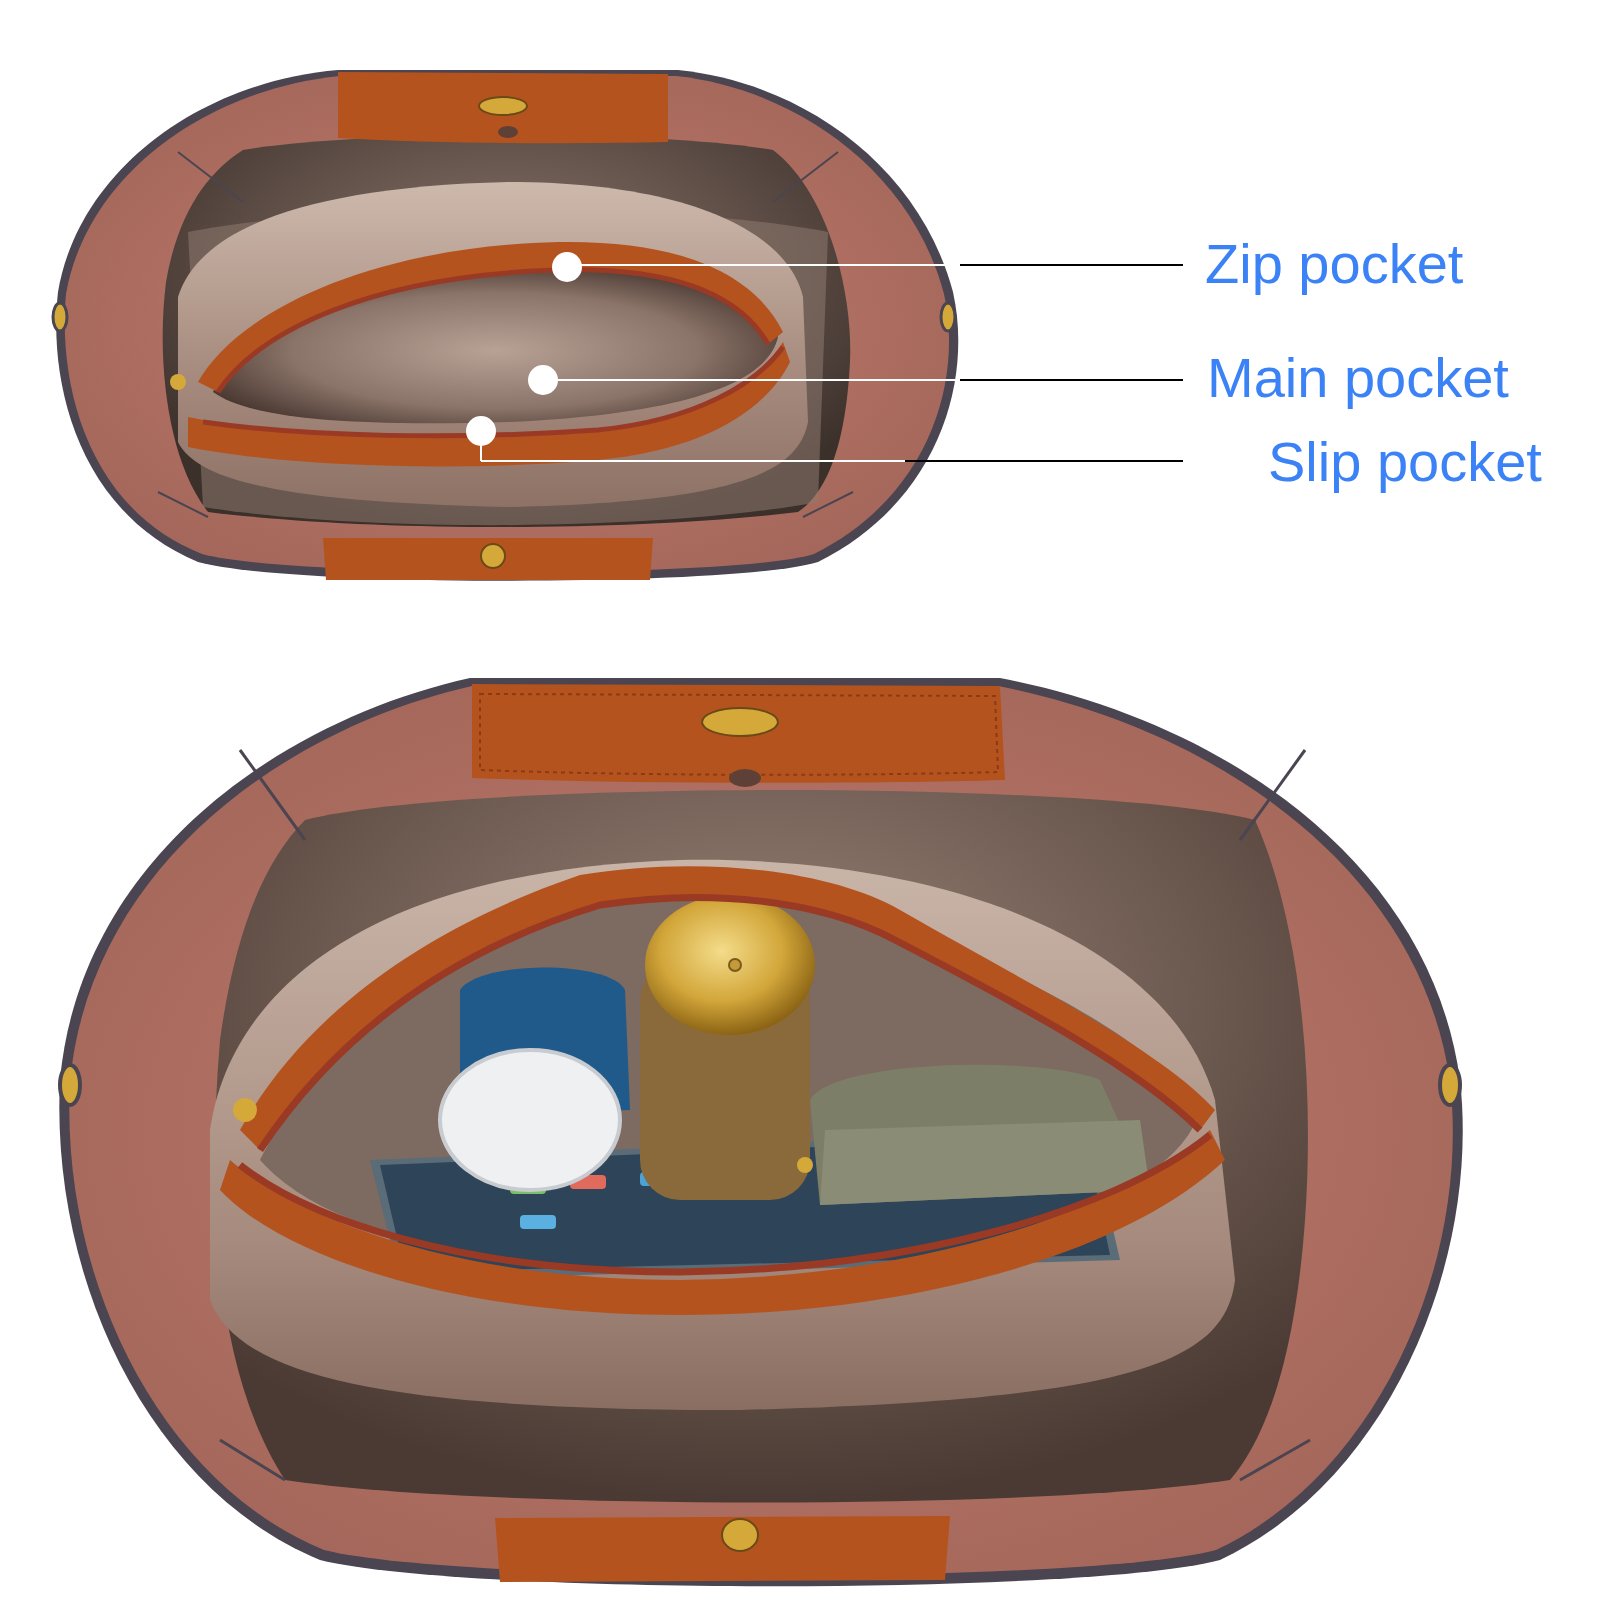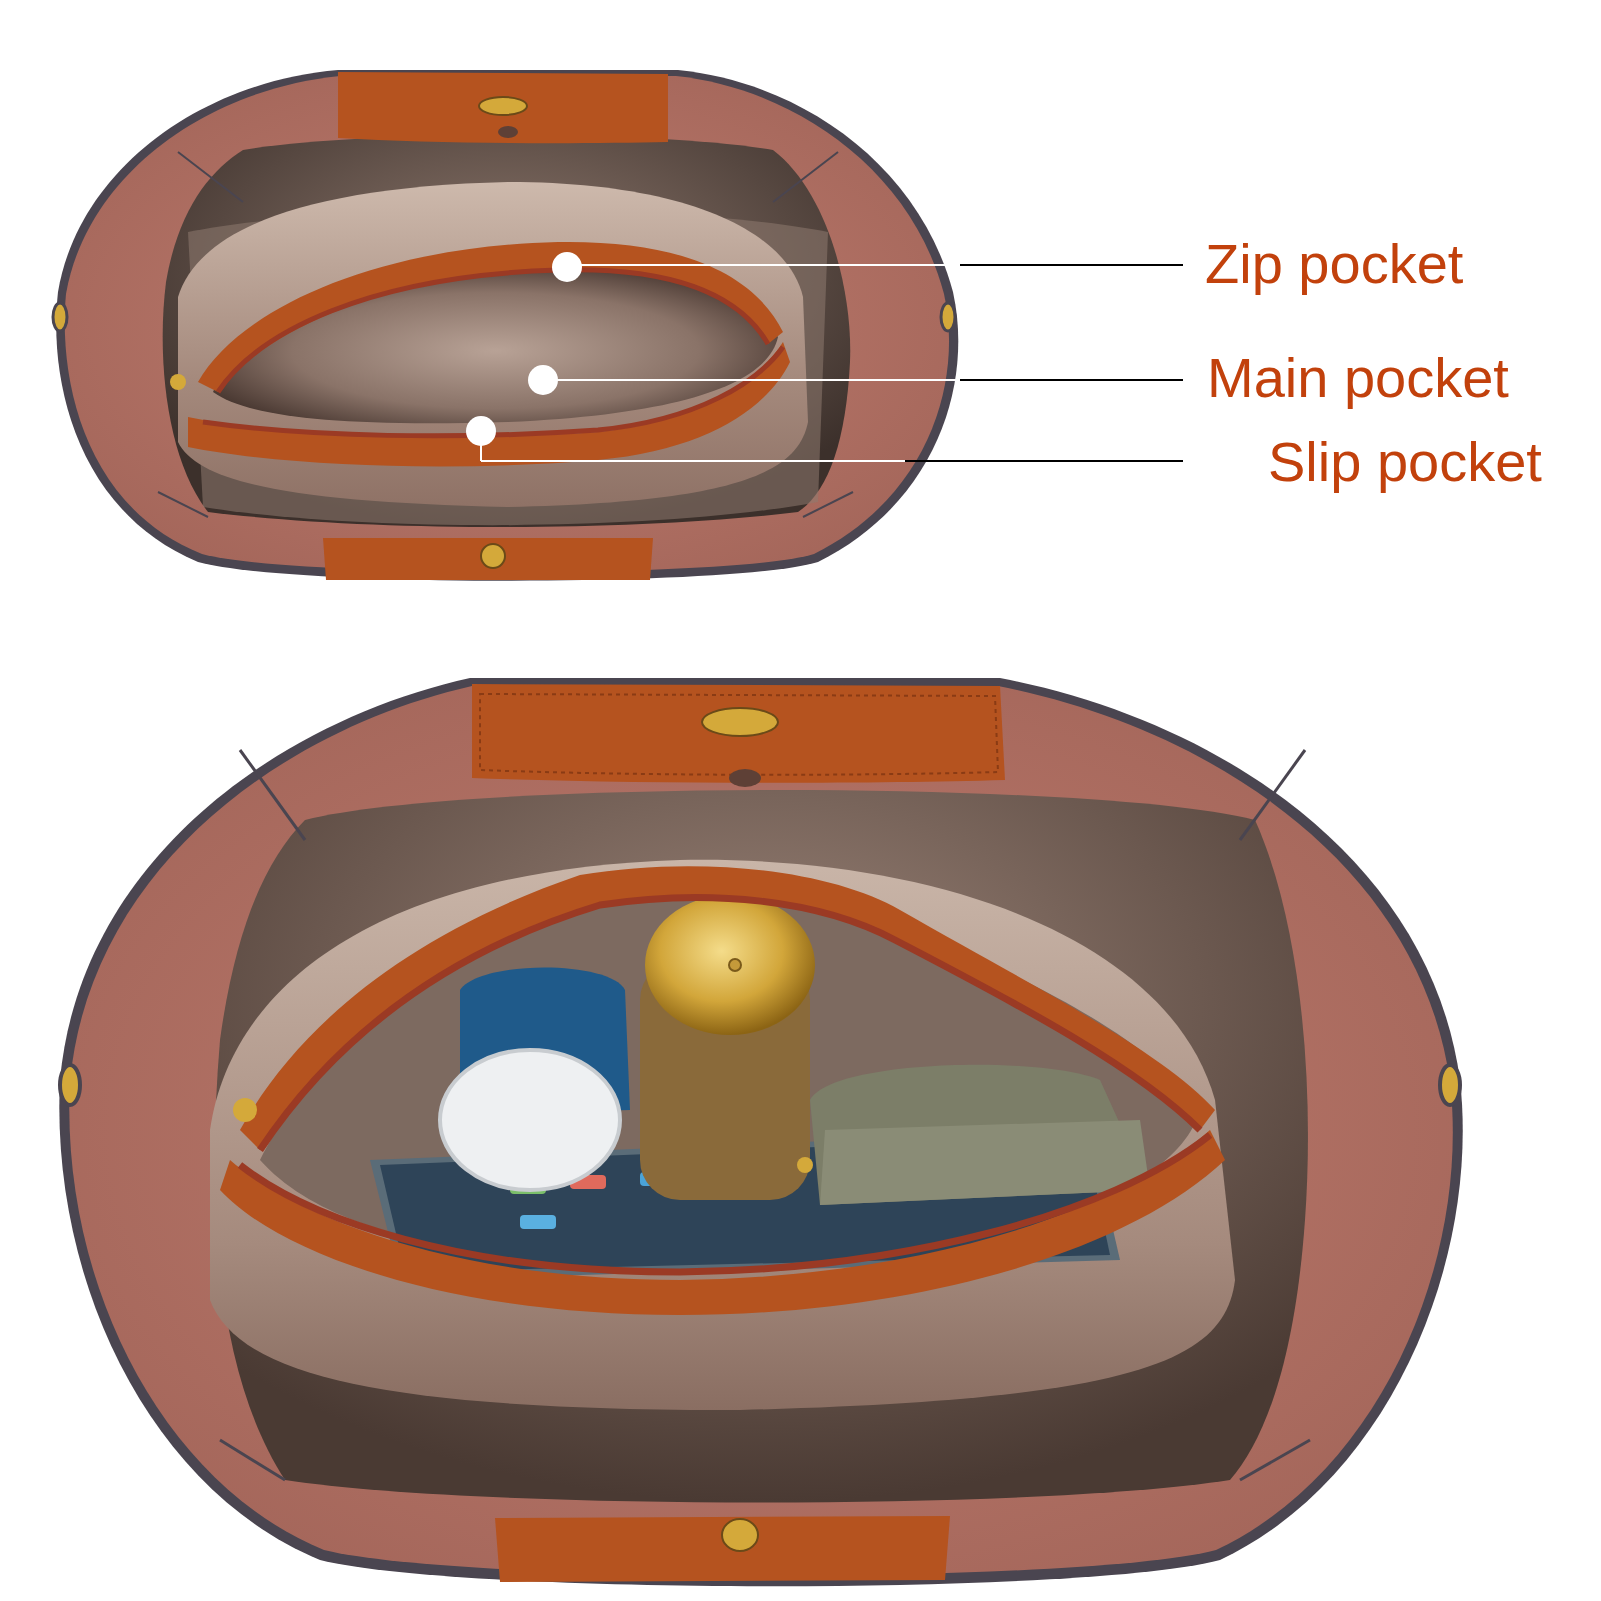--- a/index.html
+++ b/index.html
@@ -1,19 +1,19 @@
 <!DOCTYPE html>
 <html><head>
 <meta charset="utf-8">
 <style>
   html,body{margin:0;padding:0;background:#ffffff;}
   body{width:1601px;height:1601px;position:relative;overflow:hidden;font-family:"Liberation Sans",sans-serif;}
   .abs{position:absolute;}
   svg{display:block;}
-  .label{position:absolute;font-family:"Liberation Sans",sans-serif;font-size:56px;color:#c2410c;line-height:1;white-space:nowrap;}
+  .label{position:absolute;font-family:"Liberation Sans",sans-serif;font-size:56px;color:#3b82f6;line-height:1;white-space:nowrap;}
 </style>
 </head>
 <body>
 
 <div class="abs" style="left:38px;top:62px;width:940px;height:530px;">
   <svg width="940" height="530" viewBox="0 0 940 530">
     <defs>
       <radialGradient id="suedeG1" cx="50%" cy="50%" r="60%">
         <stop offset="0%" stop-color="#c07d70"></stop>
         <stop offset="100%" stop-color="#a4665a"></stop>

